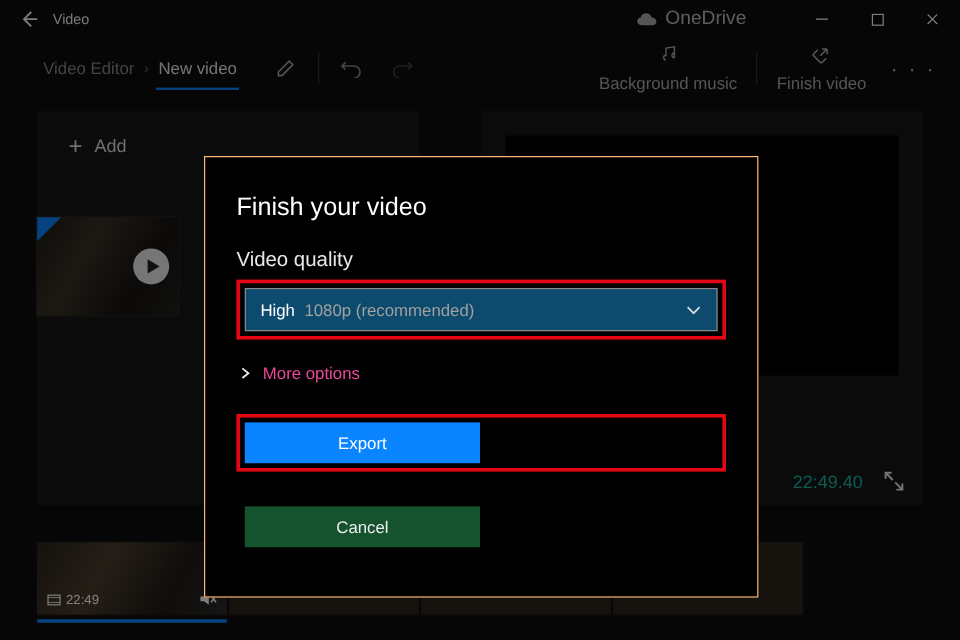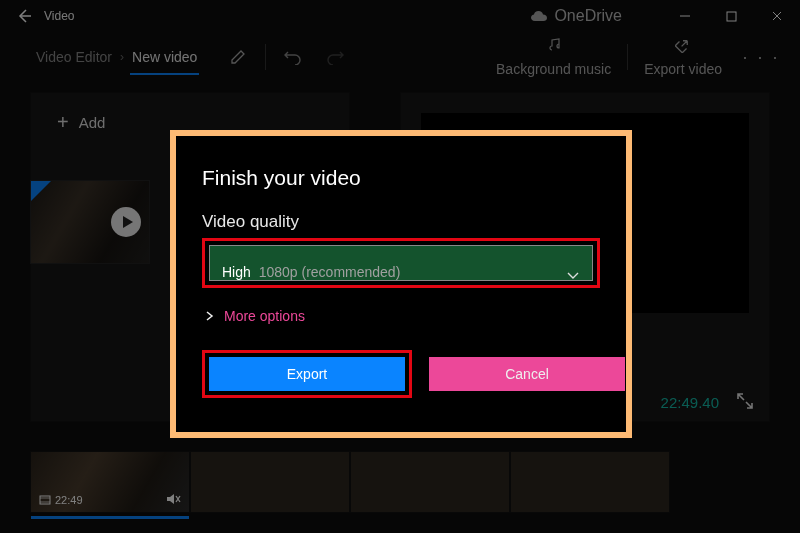--- a/index.html
+++ b/index.html
@@ -48,35 +48,35 @@
 
   
   .strip { position:absolute; bottom:12px; left:30px; right:30px; height:70px; display:flex; }
   .clip { position:relative; flex:0 0 160px; height:62px; background:#2c261f; border:1px solid #111; }
   .clip.first::after { content:""; position:absolute; left:0; right:0; bottom:-7px; height:3px; background:#0a84ff; }
   .clip.first::before{ content:""; position:absolute; inset:0; background: linear-gradient(120deg,#2a231b 0%, #4a3c2d 35%, #201b15 70%, #2b2b2b 100%); }
   .clip .dur { position:absolute; left:8px; bottom:6px; color:#fff; font-size:11px; display:flex; align-items:center; gap:4px; }
   .clip .mute { position:absolute; right:8px; bottom:6px; color:#fff; font-size:14px; }
 
   
-  .modal { position:absolute; z-index:20; left:170px; top:130px; width:462px; background:#000; border:6px solid #fdba74; padding: 30px 26px 34px 26px; color:#fff; }
+  .modal { position:absolute; z-index:20; left:170px; top:130px; width:462px; background:#000; border:1px solid #fdba74; padding: 30px 26px 34px 26px; color:#fff; }
   .modal h1 { font-weight:400; font-size:21px; margin-bottom: 22px; }
   .label { font-size:17px; color:#e8e8e8; margin-bottom:6px; }
   .field-wrap { padding:4px; border:3px solid #e30613; margin-bottom: 20px; }
-  .select { height:36px; border:1px solid #888; display:flex; align-items:flex-end; justify-content:space-between; padding:0 12px; font-size:14px; background:#14532d; }
+  .select { height:36px; border:1px solid #888; display:flex; align-items:center; justify-content:space-between; padding:0 12px; font-size:14px; background:#0c4a6e; }
   .select .qual-hi { color:#fff; }
   .select .qual-rest { color:#a0a0a0; margin-left:4px; }
   .select .chev { color:#ddd; }
   .moreopt { display:flex; align-items:center; gap:10px; color:#ec4899; font-size:14px; margin-bottom: 26px; padding-left:2px; }
-  .buttons { display:flex; gap:10px; }
+  .buttons { display:flex; gap:22px;flex-direction:column; }
   .btnwrap { padding:4px; border:3px solid transparent; }
   .btnwrap.hl { border-color:#e30613; }
   .btn { width:196px; height:34px; display:flex; align-items:center; justify-content:center; font-size:14px; }
   .btn.primary { background:#0a84ff; color:#fff; }
-  .btn.secondary { background:#ec4899; color:#eee;align-items:center; }
+  .btn.secondary { background:#14532d; color:#eee;align-items:center; }
 
   svg { display:block; }
 </style>
 </head>
 <body>
 
 <div class="app">
 
   <div class="titlebar">
     <div class="tb-back">
@@ -144,21 +144,21 @@
         </span>
       <span>Background music</span>
     </div>
     <div class="tool-sep"></div>
     <div class="tool-text">
       <span>
           <svg width="16" height="16" viewBox="0 0 16 16">
             <path d="M3 8 V14 H13 V8 M8 2 V10 M8 2 L11 5 M8 2 L5 5" stroke="#aaa" stroke-width="1.3" fill="none" transform="rotate(45 8 8)"></path>
           </svg>
         </span>
-      <span>Export video</span>
+      <span>Finish video</span>
     </div>
     <div class="more">· · ·</div>
   </div>
 
   <div class="project">
     <div class="addrow">
       <span class="plus">+</span>
       <span>Add</span>
     </div>
   </div>

